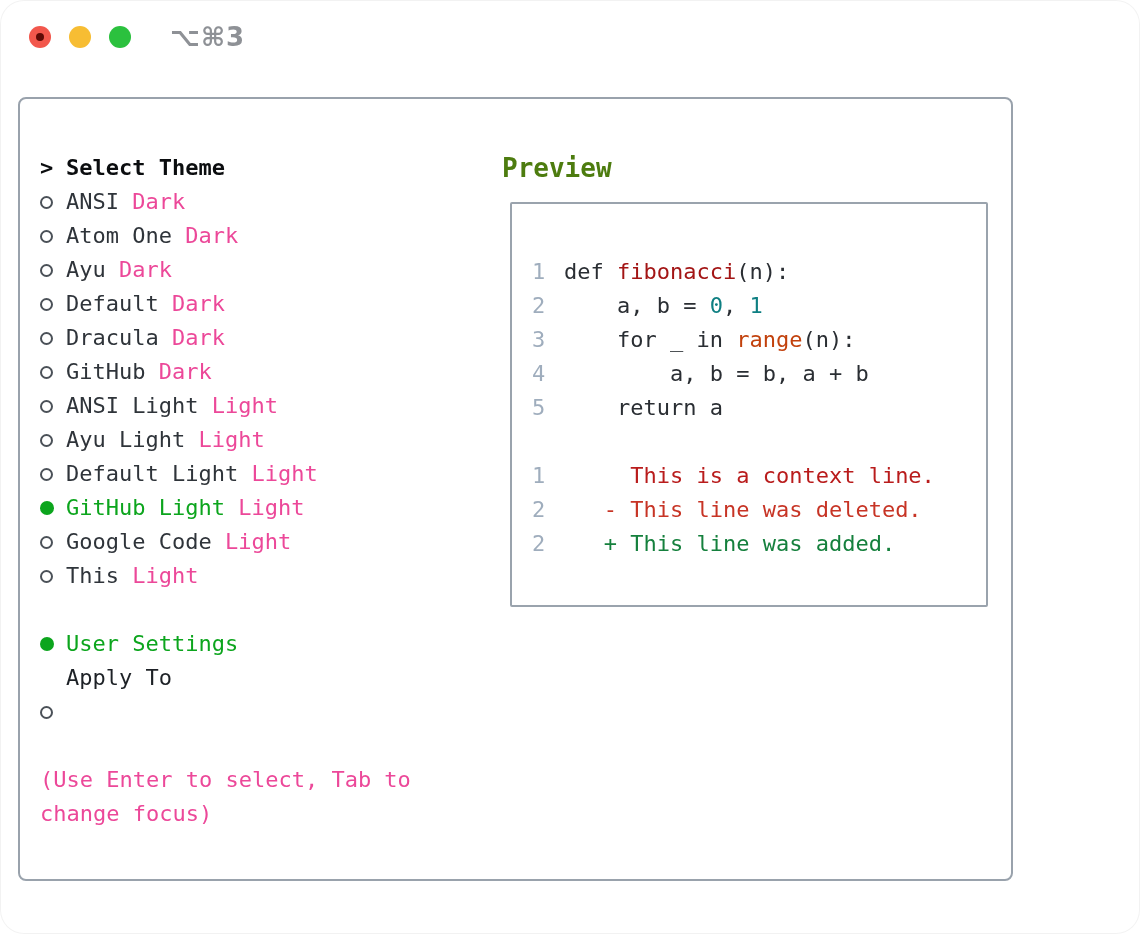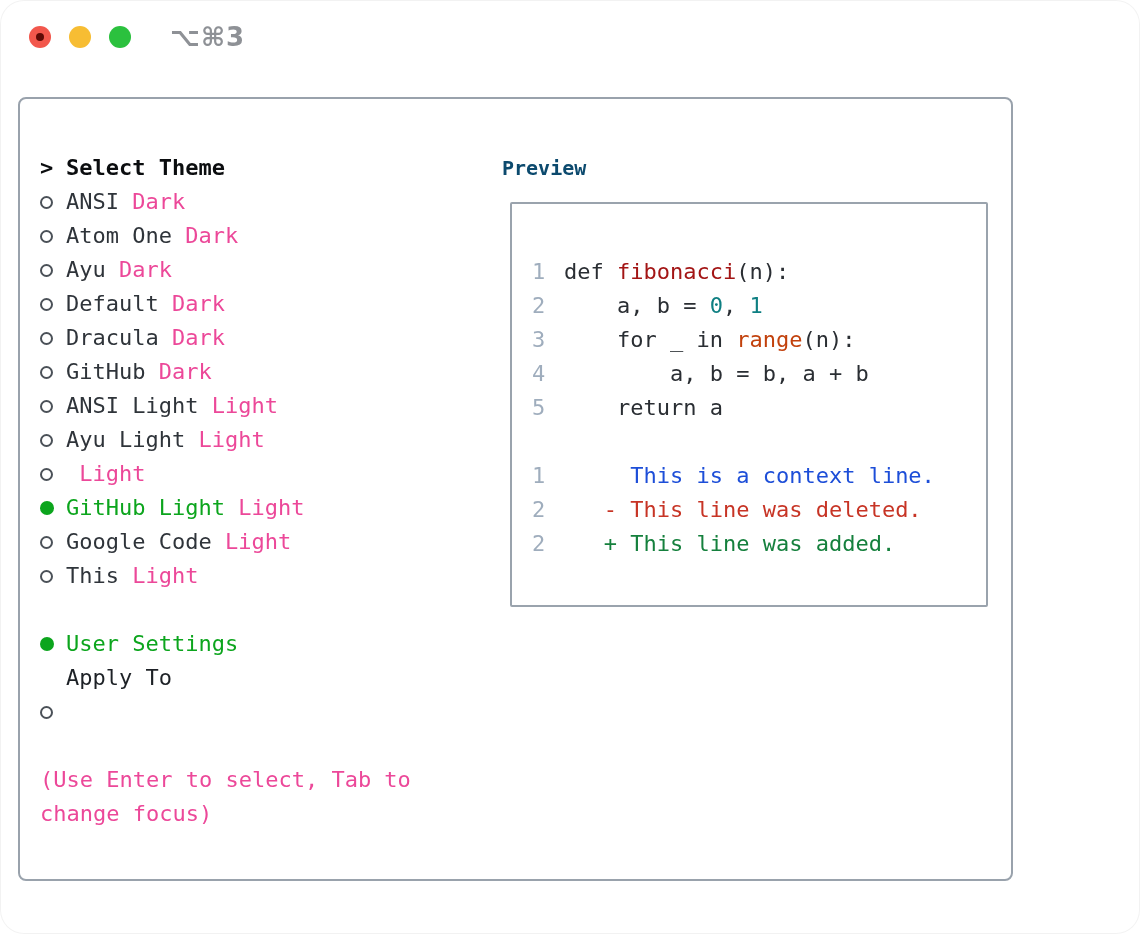--- a/index.html
+++ b/index.html
@@ -34,34 +34,34 @@
   .radio { width:13px; height:13px; border-radius:50%; border:2px solid #4b5158; }
   .radio.on { border:none; background:#0ca51d; width:14px; height:14px; }
   .hdr { font-weight:bold; color:#0b0d0f; }
   .sec { color:#1d2126; }
   .sel { color:#0ca51d; }
   .tag { color:#ec4899; }
   .hint { color:#ec4899; }
   
   .preview-label {
     position:absolute; left:482px; top:52px; height:34px; line-height:34px;
-    font-size:20px; font-weight:bold; color:#0c4a6e;
+    font-size:26px; font-weight:bold; color:#4d7c0f;
   }
   .preview-box {
     position:absolute; left:490px; top:103px; width:478px; height:405px;
     border:2px solid #9aa3ad; border-radius:2px; background:#ffffff;
     padding:51px 0 0 20px; overflow:hidden;
   }
   .code-line { display:flex; height:34px; line-height:34px; font-size:22px; white-space:pre; }
   .ln { width:13px; margin-right:19px; text-align:right; color:#9fadbd; flex:none; }
   .tok-fg      { color:#2a2e33; }
   .tok-func    { color:#a31515; }
   .tok-num     { color:#0e7f82; }
   .tok-builtin { color:#c2410c; }
-  .tok-ctx     { color:#1d4ed8; }
+  .tok-ctx     { color:#b91c1c; }
   .tok-del     { color:#c73425; }
   .tok-add     { color:#15803d; }
 </style>
 </head>
 <body>
 
 <div class="screen">
 
   <div class="titlebar">
     <div class="traffic tl-red">
@@ -76,21 +76,21 @@
     <div class="left-col" id="left-col">
         <div class="row"><span class="slot"><span class="focus-caret">&gt;</span></span><span class="hdr">Select Theme</span></div>
         <div class="row"><span class="slot"><span class="radio"></span></span><span>ANSI</span><span> </span><span class="tag">Dark</span></div>
         <div class="row"><span class="slot"><span class="radio"></span></span><span>Atom One</span><span> </span><span class="tag">Dark</span></div>
         <div class="row"><span class="slot"><span class="radio"></span></span><span>Ayu</span><span> </span><span class="tag">Dark</span></div>
         <div class="row"><span class="slot"><span class="radio"></span></span><span>Default</span><span> </span><span class="tag">Dark</span></div>
         <div class="row"><span class="slot"><span class="radio"></span></span><span>Dracula</span><span> </span><span class="tag">Dark</span></div>
         <div class="row"><span class="slot"><span class="radio"></span></span><span>GitHub</span><span> </span><span class="tag">Dark</span></div>
         <div class="row"><span class="slot"><span class="radio"></span></span><span>ANSI Light</span><span> </span><span class="tag">Light</span></div>
         <div class="row"><span class="slot"><span class="radio"></span></span><span>Ayu Light</span><span> </span><span class="tag">Light</span></div>
-        <div class="row"><span class="slot"><span class="radio"></span></span><span> </span><span class="tag">Light</span></div>
+        <div class="row"><span class="slot"><span class="radio"></span></span><span>Default Light</span><span> </span><span class="tag">Light</span></div>
         <div class="row"><span class="slot"><span class="radio on"></span></span><span class="sel">GitHub Light</span><span> </span><span class="tag">Light</span></div>
         <div class="row"><span class="slot"><span class="radio"></span></span><span>Google Code</span><span> </span><span class="tag">Light</span></div>
         <div class="row"><span class="slot"><span class="radio"></span></span><span>This</span><span> </span><span class="tag">Light</span></div>
         <div class="row"></div>
         <div class="row"><span class="slot"><span class="radio on"></span></span><span class="sel">User Settings</span></div>
         <div class="row"><span class="slot"></span><span class="sec">Apply To</span></div>
         <div class="row"><span class="slot"><span class="radio"></span></span></div>
         <div class="row"></div>
         <div class="row"><span class="hint">(Use Enter to select, Tab to</span></div>
         <div class="row"><span class="hint">change focus)</span></div>

